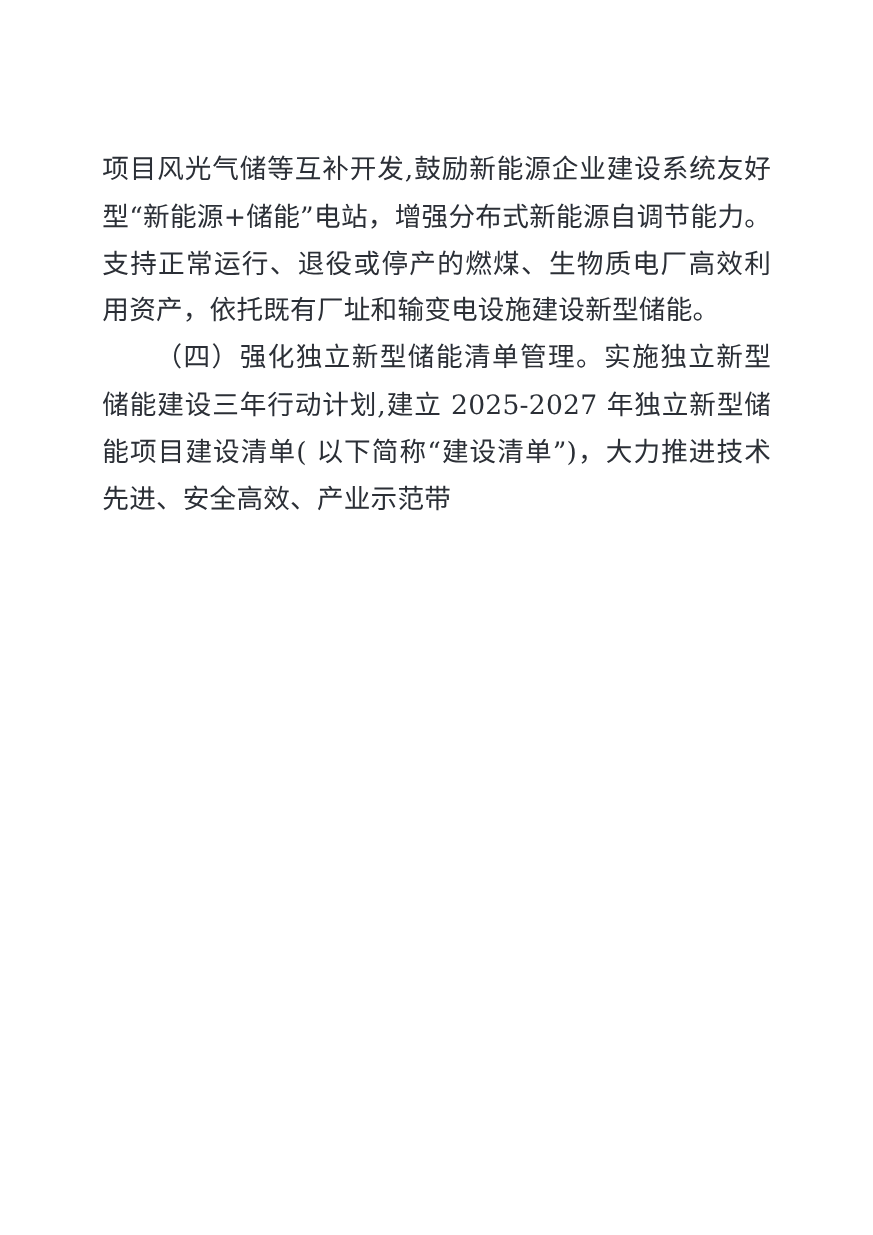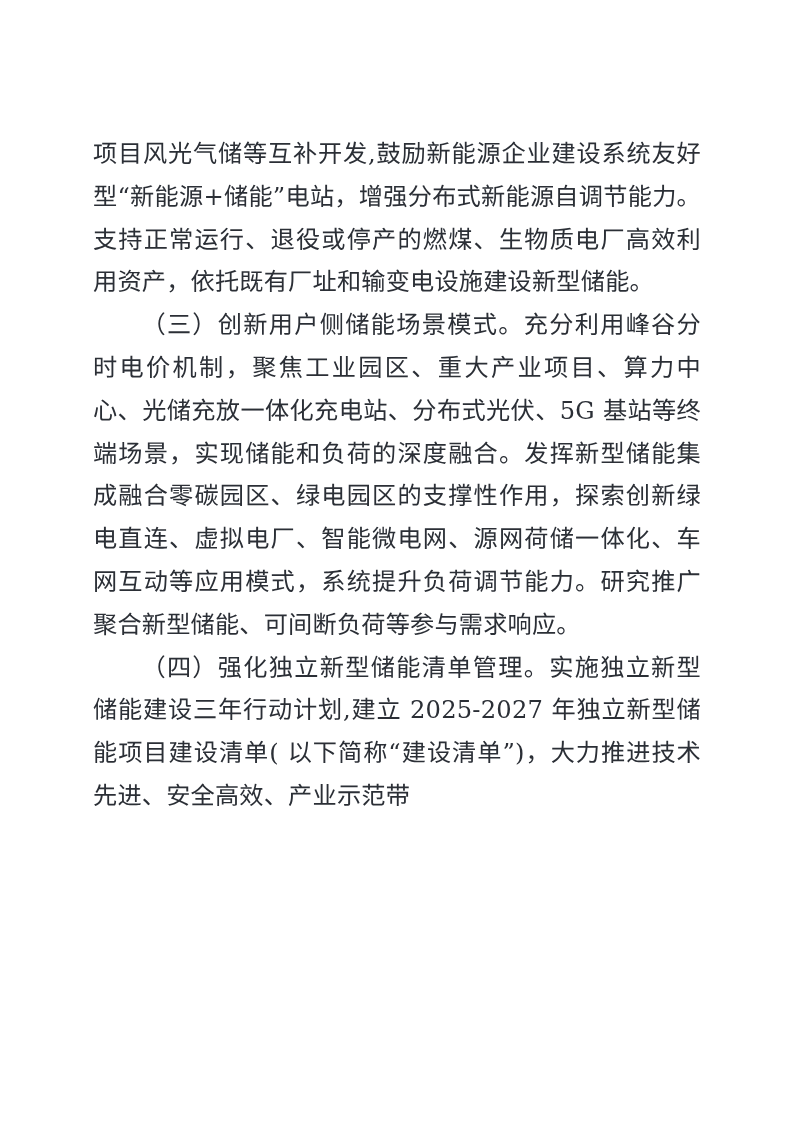--- a/index.html
+++ b/index.html
@@ -48,18 +48,17 @@
 </style>
 </head>
 <body>
 
 <div class="page">
   <div class="doc-body">
 
     <p class="para">项目风光气储等互补开发,鼓励新能源企业建设系统友好型“新能源+储能”电站，增强分布式新能源自调节能力。支持正常运行、退役或停产的燃煤、生物质电厂高效利用资产，依托既有厂址和输变电设施建设新型储能。</p>
 
 
-    <p class="para indent">（三）创新用户侧储能场景模式。充分利用峰谷分时电价机制，聚焦工业园区、重大产业项目、算力中心、光储充放一体化充电站、分布式光伏、5G 基站等终端场景，实现储能和负荷的深度融合。发挥新型储能集成融合零碳园区、绿电园区的支撑性作用，探索创新绿电直连、虚拟电厂、智能微电网、源网荷储一体化、车网互动等应用模式，系统提升负荷调节能力。研究推广聚合新型储能、可间断负荷等参与需求响应。</p>
 
     <p class="para indent">（四）强化独立新型储能清单管理。实施独立新型储能建设三年行动计划,建立 2025-2027 年独立新型储能项目建设清单( 以下简称“建设清单”)，大力推进技术先进、安全高效、产业示范带</p>
 
   </div>
 </div>
 
 </body></html>

